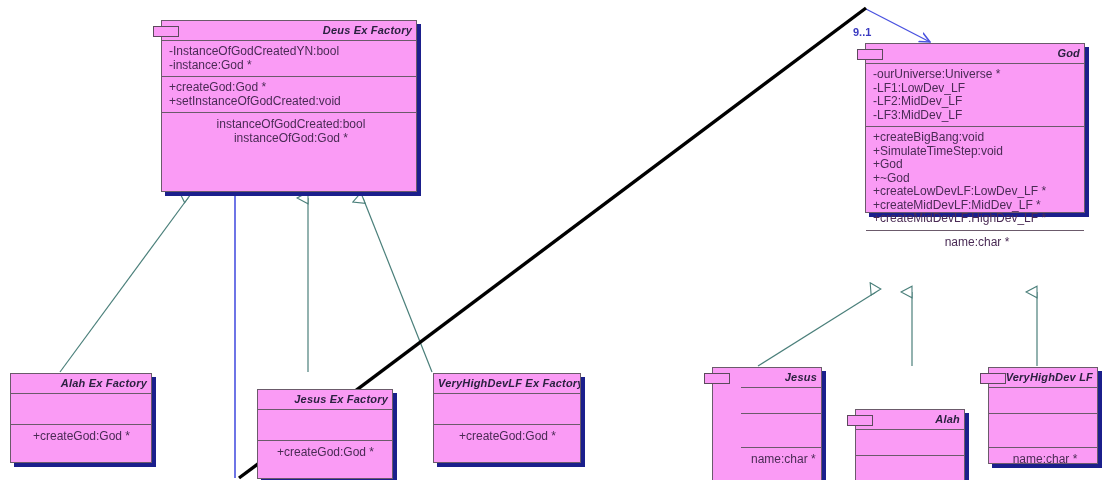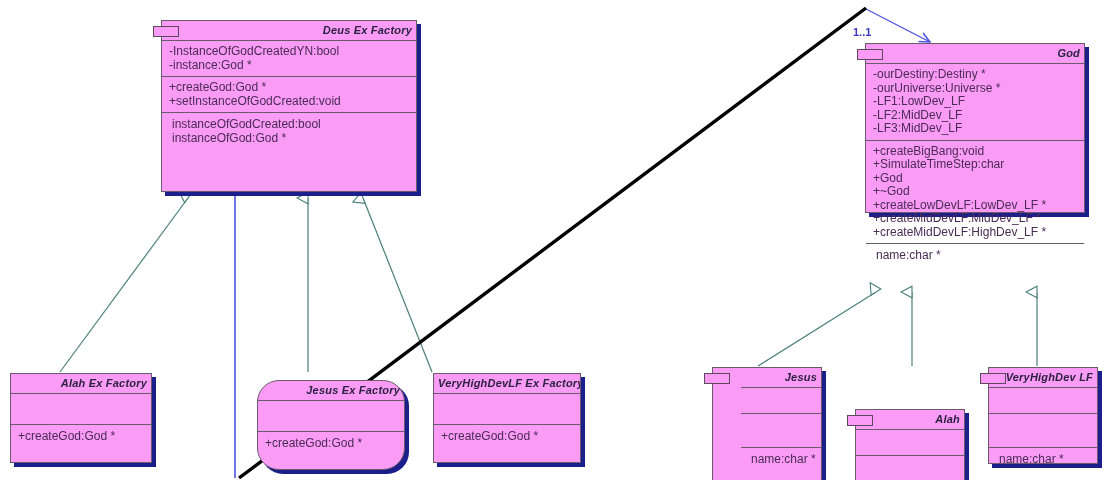--- a/index.html
+++ b/index.html
@@ -54,20 +54,21 @@
     white-space: nowrap;
     overflow: hidden;
     font-style: italic;
   }
   .uml-sec {
     border-top: 1px solid #6b5a6b;
     padding: 4px 0 4px 0;
   }
   .uml-sec.pad {
     padding: 5px 0 5px 0;
+    text-align: center;
   }
   .uml-row {
     font-size: 12px;
     line-height: 13.5px;
     color: #4a2b55;
     padding: 0 6px 0 7px;
     white-space: nowrap;
     overflow: hidden;
   }
   .uml-row.indent {
@@ -132,21 +133,21 @@
 
     <g>
       <path d="M 866 9 L 930 42" fill="none" stroke="#4a52e0" stroke-width="1.3" marker-end="url(#openArrow)"></path>
     </g>
 
     <g>
       <path d="M 239 478 L 866 8" fill="none" stroke="#000000" stroke-width="3.4"></path>
     </g>
   </svg>
 
-  <div class="mult-label" style="left:853px; top:26px;">1..1</div>
+  <div class="mult-label" style="left:853px; top:26px;">9..1</div>
 
   <div class="uml-class" style="left:161px; top:20px; width:256px; height:172px;">
     <div class="uml-tab"></div>
     <div class="uml-title">Deus Ex Factory</div>
     <div class="uml-sec">
       <div class="uml-row">-InstanceOfGodCreatedYN:bool</div>
       <div class="uml-row">-instance:God *</div>
     </div>
     <div class="uml-sec">
       <div class="uml-row">+createGod:God *</div>
@@ -155,49 +156,48 @@
     <div class="uml-sec pad">
       <div class="uml-row indent">instanceOfGodCreated:bool</div>
       <div class="uml-row indent">instanceOfGod:God *</div>
     </div>
   </div>
 
   <div class="uml-class" style="left:865px; top:43px; width:220px; height:170px;">
     <div class="uml-tab"></div>
     <div class="uml-title">God</div>
     <div class="uml-sec">
-      <div class="uml-row">-ourDestiny:Destiny *</div>
       <div class="uml-row">-ourUniverse:Universe *</div>
       <div class="uml-row">-LF1:LowDev_LF</div>
       <div class="uml-row">-LF2:MidDev_LF</div>
       <div class="uml-row">-LF3:MidDev_LF</div>
     </div>
     <div class="uml-sec">
       <div class="uml-row">+createBigBang:void</div>
-      <div class="uml-row">+SimulateTimeStep:char</div>
+      <div class="uml-row">+SimulateTimeStep:void</div>
       <div class="uml-row">+God</div>
       <div class="uml-row">+~God</div>
       <div class="uml-row">+createLowDevLF:LowDev_LF *</div>
       <div class="uml-row">+createMidDevLF:MidDev_LF *</div>
       <div class="uml-row">+createMidDevLF:HighDev_LF *</div>
     </div>
     <div class="uml-sec pad">
       <div class="uml-row indent">name:char *</div>
     </div>
   </div>
 
   <div class="uml-class" style="left:10px; top:373px; width:142px; height:90px;">
     <div class="uml-title">Alah Ex Factory</div>
     <div class="uml-sec empty2"></div>
     <div class="uml-sec pad">
       <div class="uml-row">+createGod:God *</div>
     </div>
   </div>
 
-  <div class="uml-class" style="left:257px; top:380px; width:148px; height:90px;border-radius:22px;">
+  <div class="uml-class" style="left:257px; top:389px; width:136px; height:90px;">
     <div class="uml-title">Jesus Ex Factory</div>
     <div class="uml-sec empty2"></div>
     <div class="uml-sec pad">
       <div class="uml-row">+createGod:God *</div>
     </div>
   </div>
 
   <div class="uml-class" style="left:433px; top:373px; width:148px; height:90px;">
     <div class="uml-title">VeryHighDevLF Ex Factory</div>
     <div class="uml-sec empty2"></div>

